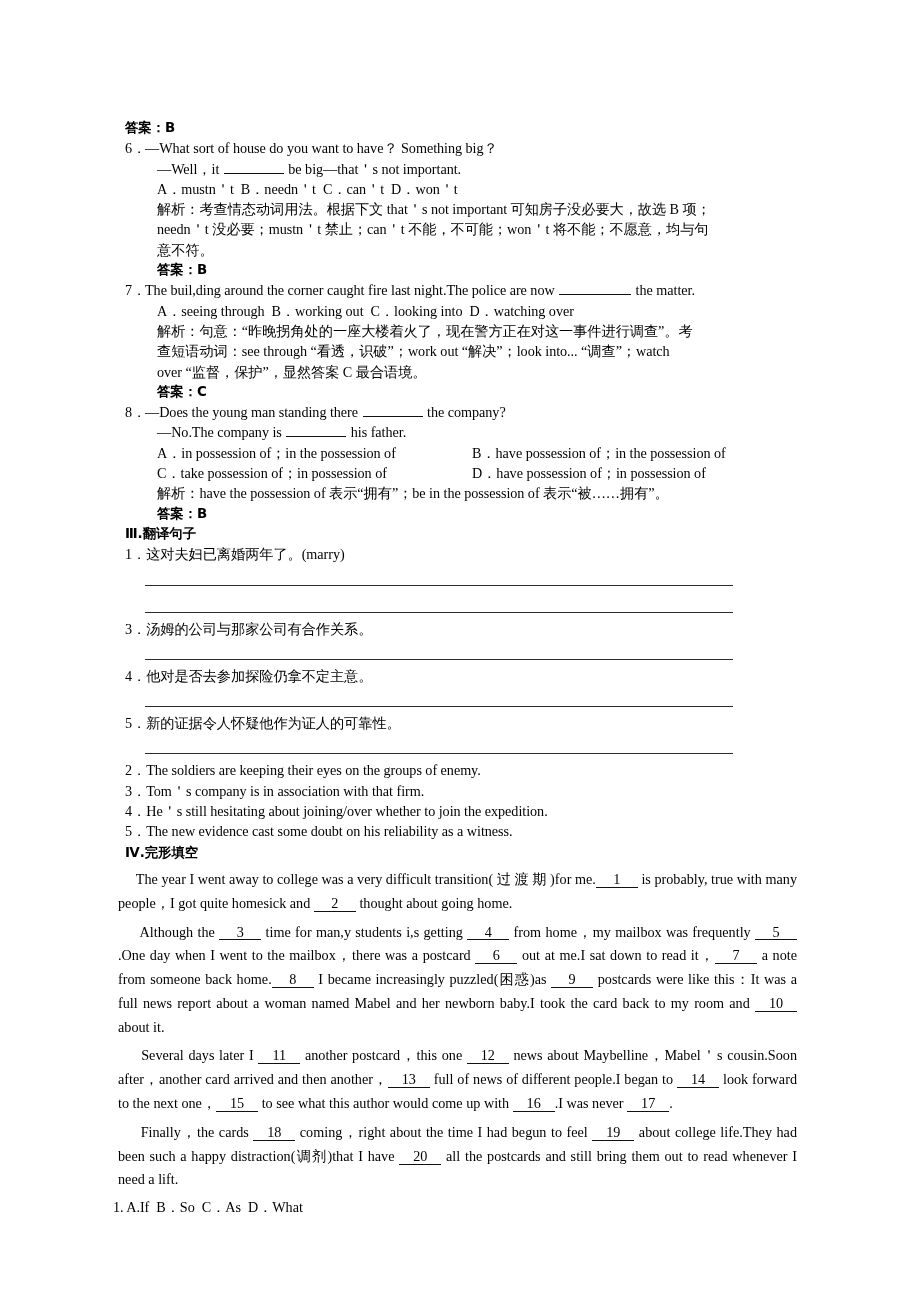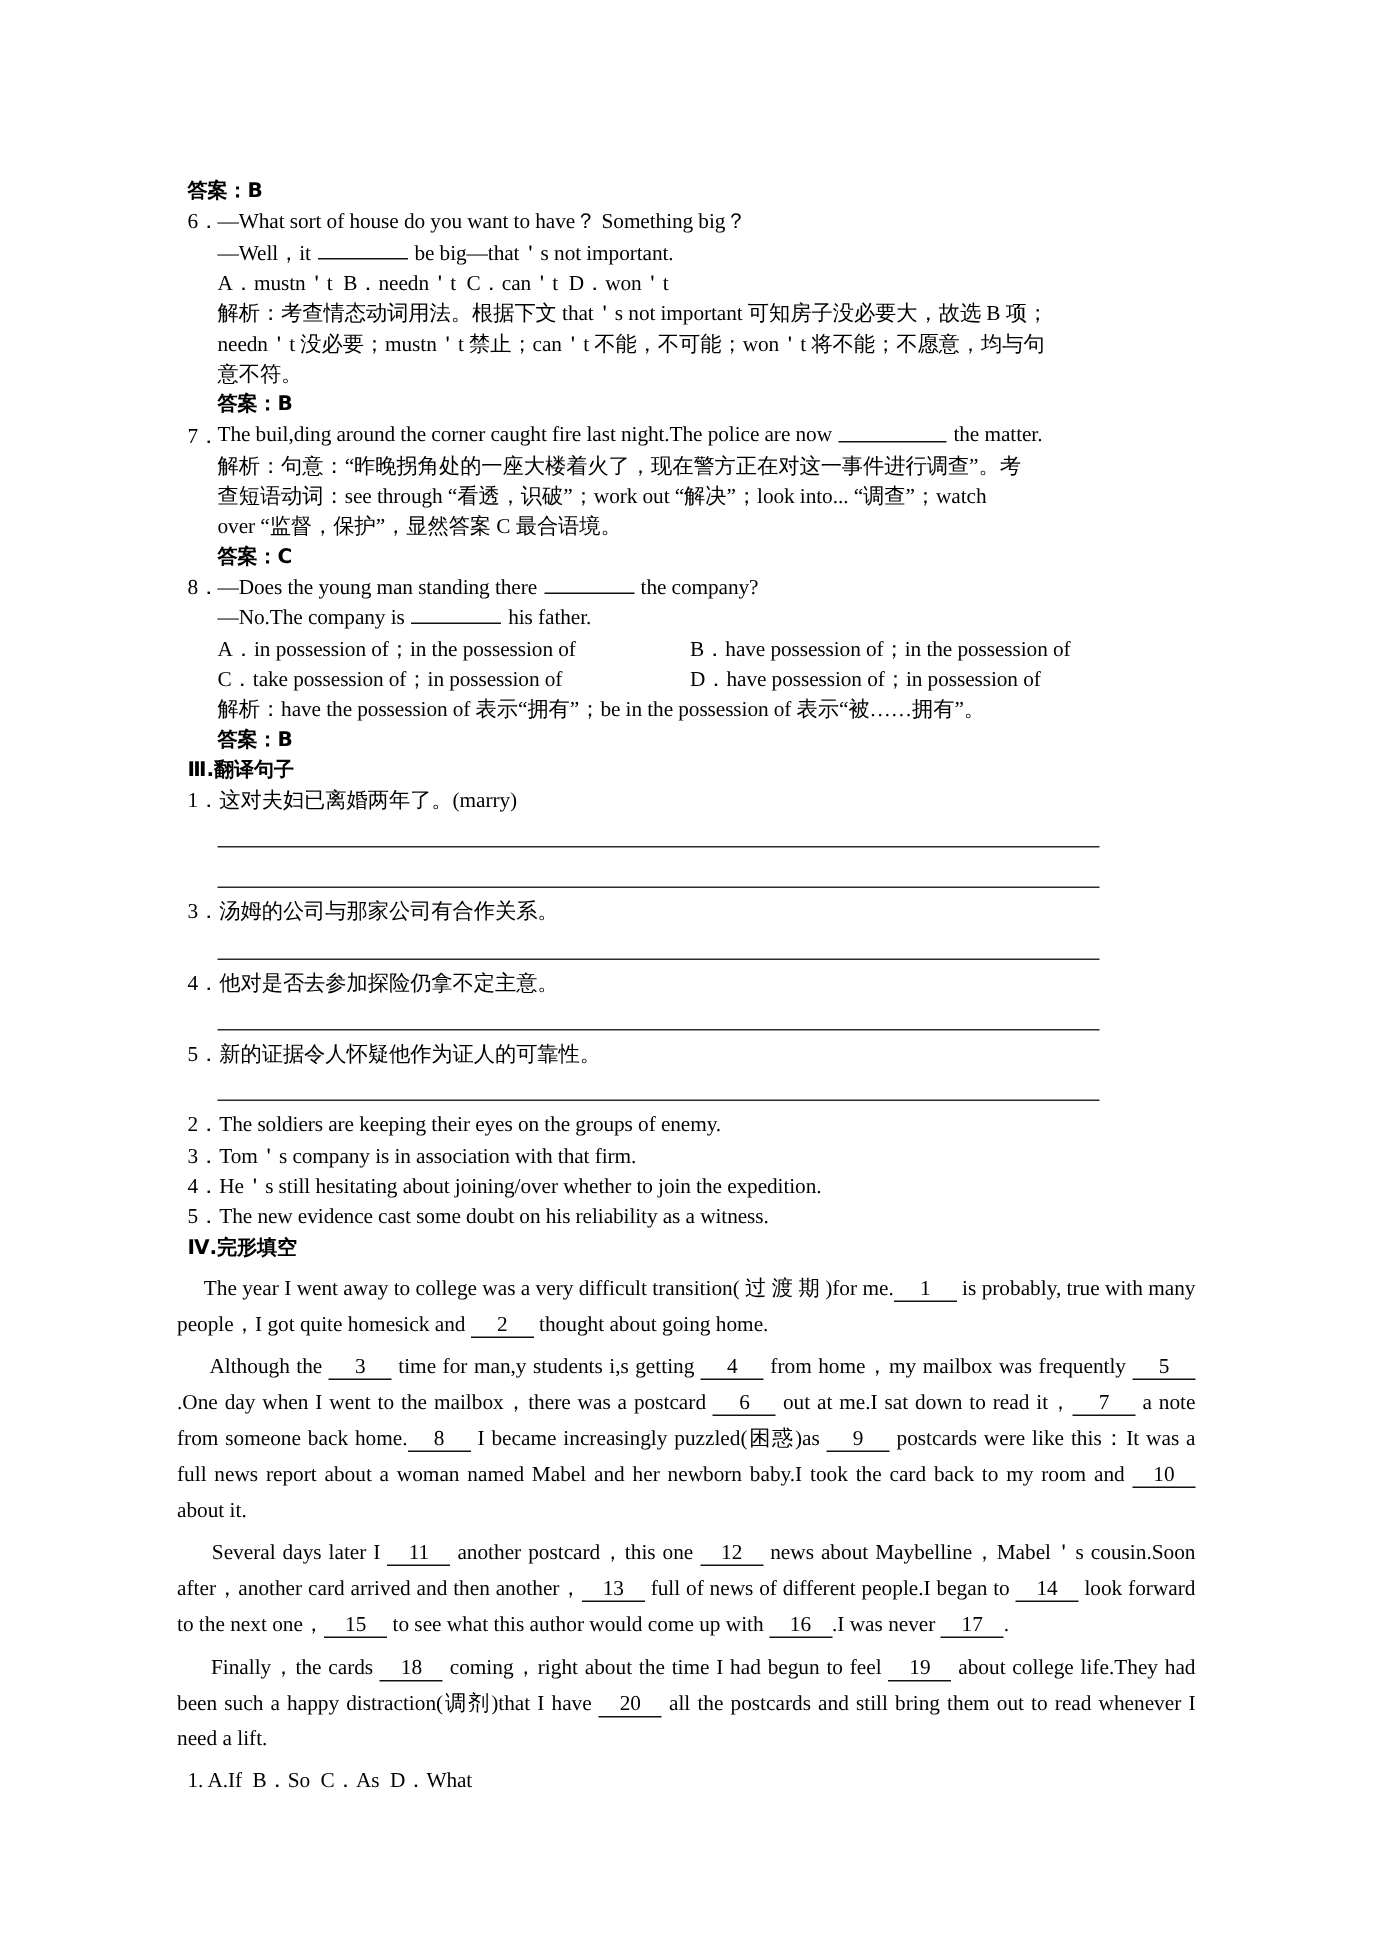--- a/index.html
+++ b/index.html
@@ -30,21 +30,21 @@
   
   .line {
     display: block;
     white-space: pre-wrap;
     font-family: "Liberation Serif", "DejaVu Serif", serif;
     font-size: 14.2px;
     line-height: 20.3px;
     letter-spacing: -0.05px;
   }
   .ind0 { margin-left: 12px; }      
-  .ind1 { margin-left: 32px; }      
+  .ind1 { margin-left: 44px; }      
   .ind2 { margin-left: 0px; }       
 
   
   .ublank {
     display: inline-block;
     border-bottom: 1px solid #111;
     height: 0.92em;
     vertical-align: baseline;
     margin: 0 1px;
   }
@@ -98,20 +98,21 @@
     <div class="line ind1"><span>—Well，it </span><span class="ublank ub-md"></span><span> be big—that＇s not important.</span></div>
     <div class="line ind1">A．mustn＇t  B．needn＇t  C．can＇t  D．won＇t</div>
     <div class="line ind1 cn">解析：考查情态动词用法。根据下文 that＇s not important 可知房子没必要大，故选 B 项；</div>
     <div class="line ind1 cn">needn＇t 没必要；mustn＇t 禁止；can＇t 不能，不可能；won＇t 将不能；不愿意，均与句</div>
     <div class="line ind1 cn">意不符。</div>
     <div class="line ind1 bold-cjk">答案：B</div>
   </div>
 
   <div>
     <div class="line"><span class="ind0" style="display:inline-block;width:20px;">7．</span><span>The buil,ding around the corner caught fire last night.The police are now </span><span class="ublank ub-lg"></span><span> the matter.</span></div>
+    <div class="line ind1">A．seeing through  B．working out  C．looking into  D．watching over</div>
     <div class="line ind1 cn">解析：句意：“昨晚拐角处的一座大楼着火了，现在警方正在对这一事件进行调查”。考</div>
     <div class="line ind1 cn">查短语动词：see through “看透，识破”；work out “解决”；look into... “调查”；watch</div>
     <div class="line ind1 cn">over “监督，保护”，显然答案 C 最合语境。</div>
     <div class="line ind1 bold-cjk">答案：C</div>
   </div>
 
   <div>
     <div class="line"><span class="ind0" style="display:inline-block;width:20px;">8．</span><span>—Does the young man standing there </span><span class="ublank ub-md"></span><span> the company?</span></div>
     <div class="line ind1"><span>—No.The company is </span><span class="ublank ub-md"></span><span> his father.</span></div>
     <div class="line ind1"><span style="display:inline-block;width:315px;">A．in possession of；in the possession of</span><span>B．have possession of；in the possession of</span></div>
@@ -156,16 +157,16 @@
   </div>
 
   <div>
     <div class="line ind0 bold-cjk sect-head">Ⅳ.完形填空</div>
 
     <p class="para" id="cloze-p1"><span>&nbsp;&nbsp;&nbsp;&nbsp;&nbsp;The year I went away to college was a very difficult transition( 过 渡 期 )for me.</span><span class="nblank">1</span><span> is probably, true with many people，I got quite homesick and </span><span class="nblank">2</span><span> thought about going home.</span></p>
     <p class="para" id="cloze-p2"><span>&nbsp;&nbsp;&nbsp;&nbsp;&nbsp;Although the </span><span class="nblank">3</span><span> time for man,y students i,s getting </span><span class="nblank">4</span><span> from home，my mailbox was frequently </span><span class="nblank">5</span><span>.One day when I went to the mailbox，there was a postcard </span><span class="nblank">6</span><span> out at me.I sat down to read it，</span><span class="nblank">7</span><span> a note from someone back home.</span><span class="nblank">8</span><span> I became increasingly puzzled(困惑)as </span><span class="nblank">9</span><span> postcards were like this：It was a full news report about a woman named Mabel and her newborn baby.I took the card back to my room and </span><span class="nblank">10</span><span> about it.</span></p>
     <p class="para" id="cloze-p3"><span>&nbsp;&nbsp;&nbsp;&nbsp;&nbsp;Several days later I </span><span class="nblank">11</span><span> another postcard，this one </span><span class="nblank">12</span><span> news about Maybelline，Mabel＇s cousin.Soon after，another card arrived and then another，</span><span class="nblank">13</span><span> full of news of different people.I began to </span><span class="nblank">14</span><span> look forward to the next one，</span><span class="nblank">15</span><span> to see what this author would come up with </span><span class="nblank">16</span><span>.I was never </span><span class="nblank">17</span><span>.</span></p>
     <p class="para" id="cloze-p4"><span>&nbsp;&nbsp;&nbsp;&nbsp;&nbsp;Finally，the cards </span><span class="nblank">18</span><span> coming，right about the time I had begun to feel </span><span class="nblank">19</span><span> about college life.They had been such a happy distraction(调剂)that I have </span><span class="nblank">20</span><span> all the postcards and still bring them out to read whenever I need a lift.</span></p>
 
-    <div class="line ind2" style="margin-left:12px;">1. A.If  B．So  C．As  D．What</div>
+    <div class="line ind2" style="">1. A.If  B．So  C．As  D．What</div>
   </div>
 
 </div>
 
 </body></html>

